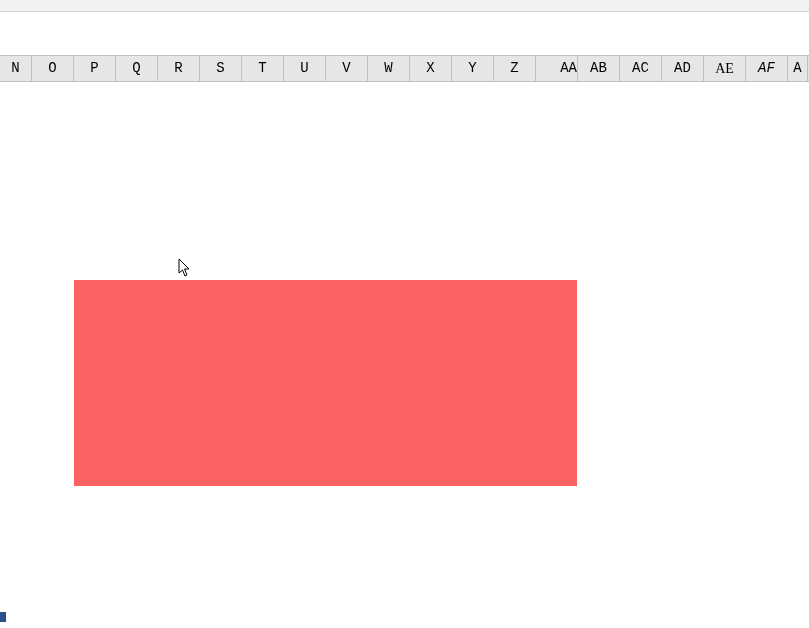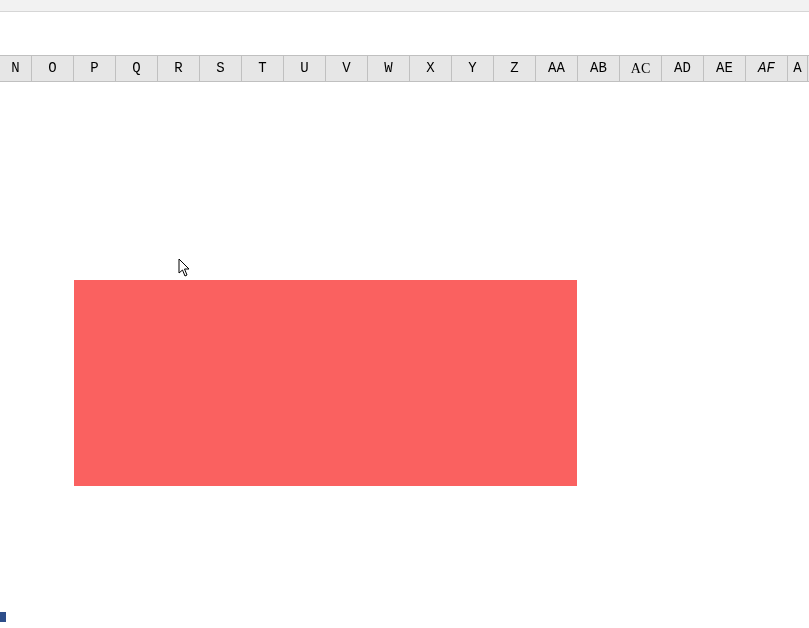--- a/index.html
+++ b/index.html
@@ -103,25 +103,25 @@
     <div class="col-header" style="width: 42px;">Q</div>
     <div class="col-header" style="width: 42px;">R</div>
     <div class="col-header" style="width: 42px;">S</div>
     <div class="col-header" style="width: 42px;">T</div>
     <div class="col-header" style="width: 42px;">U</div>
     <div class="col-header" style="width: 42px;">V</div>
     <div class="col-header" style="width: 42px;">W</div>
     <div class="col-header" style="width: 42px;">X</div>
     <div class="col-header" style="width: 42px;">Y</div>
     <div class="col-header" style="width: 42px;">Z</div>
-    <div class="col-header" style="width: 42px;">AA</div>
+    <div class="col-header" style="width: 42px; text-align: right;">AA</div>
     <div class="col-header" style="width: 42px;">AB</div>
-    <div class="col-header" style="width: 42px; font-family: Liberation Serif, serif;">AC</div>
+    <div class="col-header" style="width: 42px;">AC</div>
     <div class="col-header" style="width: 42px;">AD</div>
-    <div class="col-header" style="width: 42px;">AE</div>
+    <div class="col-header" style="width: 42px; font-family: Liberation Serif, serif;">AE</div>
     <div class="col-header" style="width: 42px; font-style: italic;">AF</div>
     <div class="col-header" style="width: 20px;">A</div>
   </div>
 
 <div class="sheet-area">
   <div class="filled-range"></div>
 </div>
 
 <div class="cursor">
   <svg width="14" height="20" viewBox="0 0 14 20">

